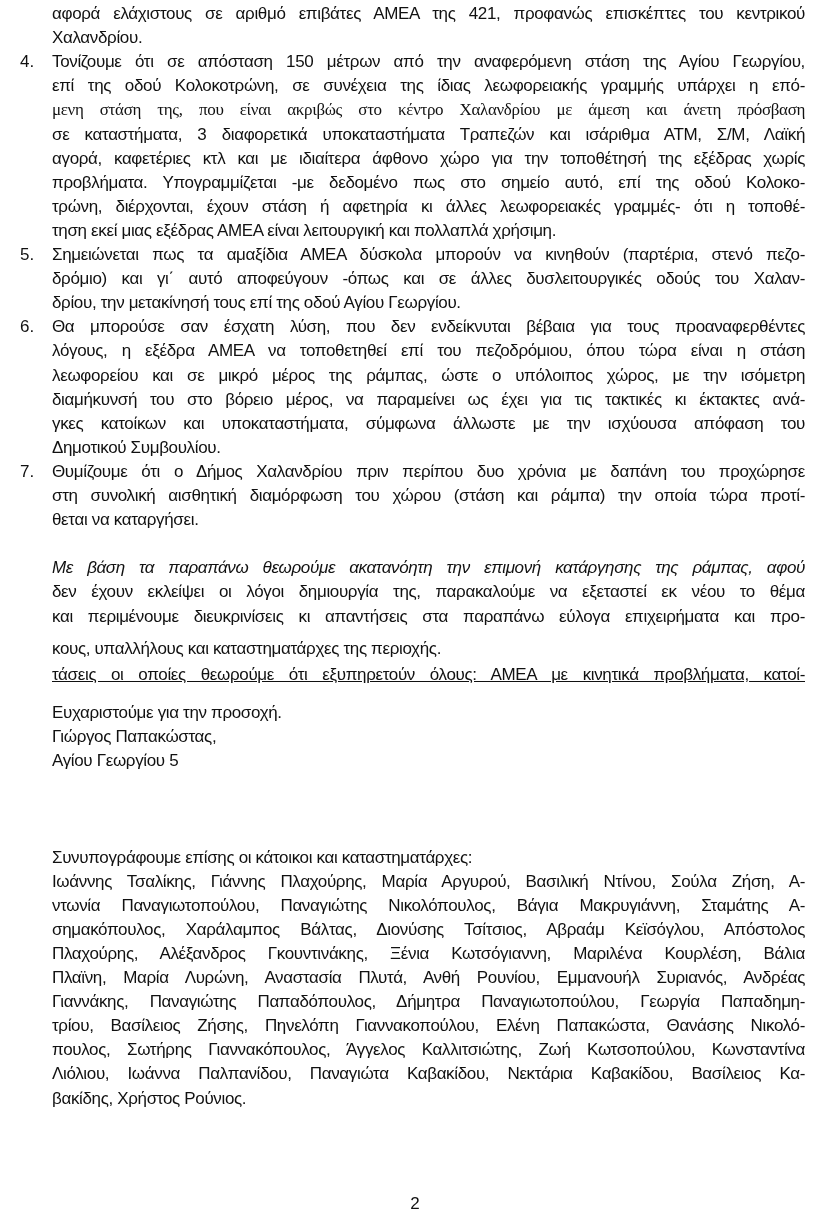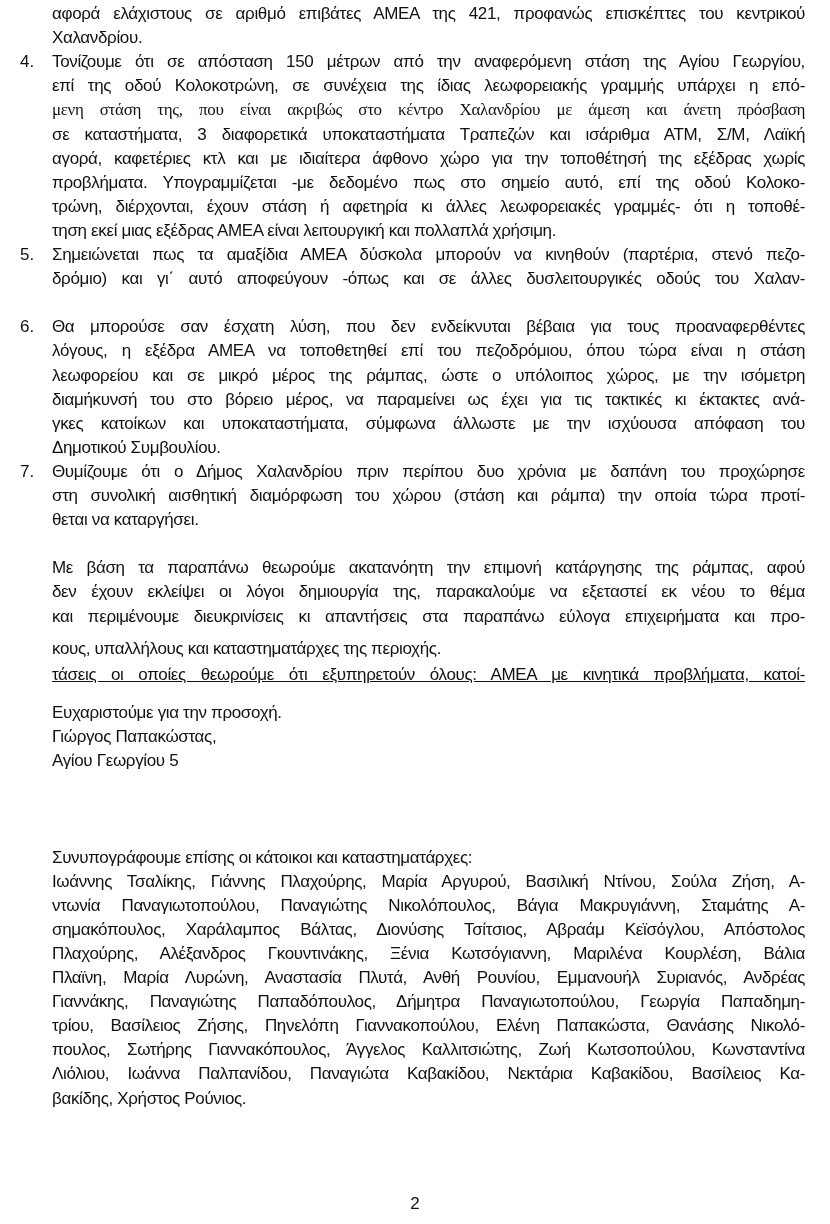--- a/index.html
+++ b/index.html
@@ -25,32 +25,33 @@
     <div class="line" style="top: 74.3px;">επί της οδού Κολοκοτρώνη, σε συνέχεια της ίδιας λεωφορειακής γραμμής υπάρχει η επό-</div>
     <div class="line" style="top: 98.4px; font-family: Liberation Serif, serif;">μενη στάση της, που είναι ακριβώς στο κέντρο Χαλανδρίου με άμεση και άνετη πρόσβαση</div>
     <div class="line" style="top: 122.5px;">σε καταστήματα, 3 διαφορετικά υποκαταστήματα Τραπεζών και ισάριθμα ΑΤΜ, Σ/Μ, Λαϊκή</div>
     <div class="line" style="top: 146.6px;">αγορά, καφετέριες κτλ και με ιδιαίτερα άφθονο χώρο για την τοποθέτησή της εξέδρας χωρίς</div>
     <div class="line" style="top: 194.8px;">τρώνη, διέρχονται, έχουν στάση ή αφετηρία κι άλλες λεωφορειακές γραμμές- ότι η τοποθέ-</div>
     <div class="line" style="top: 170.7px;">προβλήματα. Υπογραμμίζεται -με δεδομένο πως στο σημείο αυτό, επί της οδού Κολοκο-</div>
     <div class="line last" style="top: 218.9px;">τηση εκεί μιας εξέδρας ΑΜΕΑ είναι λειτουργική και πολλαπλά χρήσιμη.</div>
     <div class="num" style="top: 243px;">5.</div>
     <div class="line" style="top: 243px;">Σημειώνεται πως τα αμαξίδια ΑΜΕΑ δύσκολα μπορούν να κινηθούν (παρτέρια, στενό πεζο-</div>
     <div class="line" style="top: 267.1px;">δρόμιο) και γι΄ αυτό αποφεύγουν -όπως και σε άλλες δυσλειτουργικές οδούς του Χαλαν-</div>
+    <div class="line last" style="top: 291.2px;">δρίου, την μετακίνησή τους επί της οδού Αγίου Γεωργίου.</div>
     <div class="num" style="top: 315.3px;">6.</div>
     <div class="line" style="top: 315.3px;">Θα μπορούσε σαν έσχατη λύση, που δεν ενδείκνυται βέβαια για τους προαναφερθέντες</div>
     <div class="line" style="top: 339.4px;">λόγους, η εξέδρα ΑΜΕΑ να τοποθετηθεί επί του πεζοδρόμιου, όπου τώρα είναι η στάση</div>
     <div class="line" style="top: 363.5px;">λεωφορείου και σε μικρό μέρος της ράμπας, ώστε ο υπόλοιπος χώρος, με την ισόμετρη</div>
     <div class="line" style="top: 387.6px;">διαμήκυνσή του στο βόρειο μέρος, να παραμείνει ως έχει για τις τακτικές κι έκτακτες ανά-</div>
     <div class="line" style="top: 411.7px;">γκες κατοίκων και υποκαταστήματα, σύμφωνα άλλωστε με την ισχύουσα απόφαση του</div>
     <div class="line last" style="top: 435.8px;">Δημοτικού Συμβουλίου.</div>
     <div class="num" style="top: 459.9px;">7.</div>
     <div class="line" style="top: 459.9px;">Θυμίζουμε ότι ο Δήμος Χαλανδρίου πριν περίπου δυο χρόνια με δαπάνη του προχώρησε</div>
     <div class="line" style="top: 484px;">στη συνολική αισθητική διαμόρφωση του χώρου (στάση και ράμπα) την οποία τώρα προτί-</div>
     <div class="line last" style="top: 508.1px;">θεται να καταργήσει.</div>
-    <div class="line" style="top: 556.3px;">Με βάση τα παραπάνω θεωρούμε ακατανόητη την επιμονή κατάργησης της ράμπας, αφού</div>
+    <div class="line" style="top: 556.3px; font-style: italic;">Με βάση τα παραπάνω θεωρούμε ακατανόητη την επιμονή κατάργησης της ράμπας, αφού</div>
     <div class="line" style="top: 580.4px;">δεν έχουν εκλείψει οι λόγοι δημιουργία της, παρακαλούμε να εξεταστεί εκ νέου το θέμα</div>
     <div class="line" style="top: 604.5px;">και περιμένουμε διευκρινίσεις κι απαντήσεις στα παραπάνω εύλογα επιχειρήματα και προ-</div>
     <div class="line" style="top: 663px; text-decoration: underline;">τάσεις οι οποίες θεωρούμε ότι εξυπηρετούν όλους: ΑΜΕΑ με κινητικά προβλήματα,  κατοί-</div>
     <div class="line last" style="top: 637px;">κους, υπαλλήλους και καταστηματάρχες της περιοχής.</div>
     <div class="line last" style="top: 700.9px;">Ευχαριστούμε για την προσοχή.</div>
     <div class="line last" style="top: 725px;">Γιώργος Παπακώστας,</div>
     <div class="line last" style="top: 749.1px;">Αγίου Γεωργίου 5</div>
     <div class="line last" style="top: 845.5px;">Συνυπογράφουμε επίσης οι κάτοικοι και καταστηματάρχες:</div>
     <div class="line" style="top: 869.6px;">Ιωάννης Τσαλίκης, Γιάννης Πλαχούρης, Μαρία Αργυρού, Βασιλική Ντίνου, Σούλα Ζήση, Α-</div>
     <div class="line" style="top: 893.7px;">ντωνία Παναγιωτοπούλου, Παναγιώτης Νικολόπουλος, Βάγια Μακρυγιάννη, Σταμάτης Α-</div>

